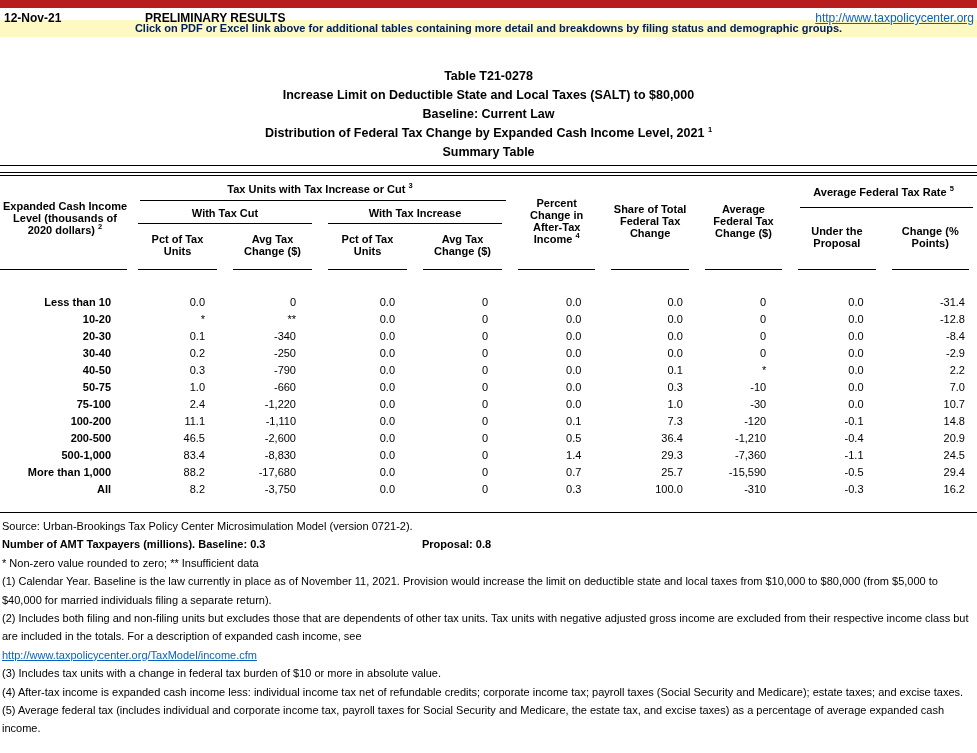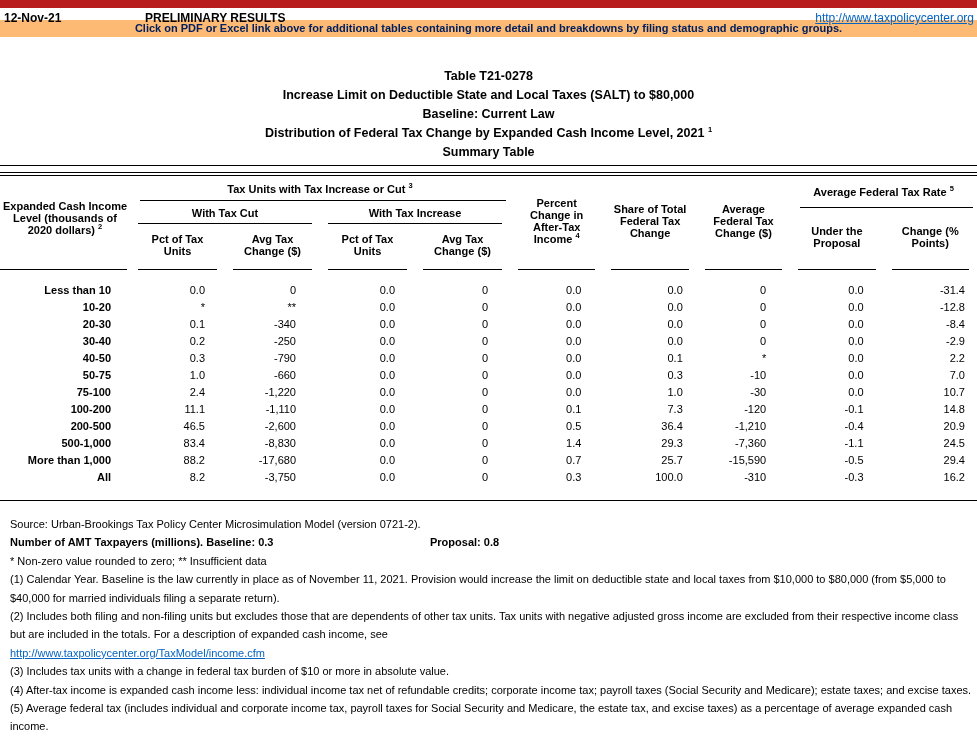--- a/index.html
+++ b/index.html
@@ -43,51 +43,51 @@
   .g-subrow { display:flex; height:23px; }
   .g-sub { width:190px; display:flex; align-items:center; justify-content:center; }
   .g-leafrow { display:flex; flex:1; }
   .leaf95 { width:95px; display:flex; align-items:center; justify-content:center; padding:0 8px 4px 8px; }
   .h-col { width:93.4px; display:flex; align-items:center; justify-content:center; padding:0 5px 4px 5px; }
   .grp-afr { width:186.8px; display:flex; flex-direction:column; }
   .g-title-afr { height:32px; display:flex; align-items:center; justify-content:center; }
   .leaf93 { width:93.4px; display:flex; align-items:center; justify-content:center; padding:0 6px 4px 6px; }
 
   
-  .tbody { margin-top:12px; }
+  .tbody { margin-top:24px; }
   .trow { display:flex; height:17px; line-height:17px; font-size:11px; }
   .trow .c0 { width:130px; font-weight:bold; text-align:right; padding-right:19px; }
   .trow .c1 { width:95px;  text-align:right; padding-right:20px; }
   .trow .c2 { width:95px;  text-align:right; padding-right:24px; }
   .trow .c3 { width:95px;  text-align:right; padding-right:20px; }
   .trow .c4 { width:95px;  text-align:right; padding-right:22px; }
   .trow .c5 { width:93.4px; text-align:right; padding-right:22px; }
   .trow .c6 { width:93.4px; text-align:right; padding-right:14px; }
   .trow .c7 { width:93.4px; text-align:right; padding-right:24px; }
   .trow .c8 { width:93.4px; text-align:right; padding-right:20px; }
   .trow .c9 { width:93.4px; text-align:right; padding-right:12px; }
 
   
-  .notes { margin-top:14px; font-size:11px; line-height:18.4px; padding-left:10px; padding-right:4px; }
+  .notes { margin-top:4px; font-size:11px; line-height:18.4px; padding-left:2px; padding-right:4px; }
   .notes a { text-decoration:underline; }
   .amt-line { position:relative;font-weight:bold; }
   .amt-line .proposal { position:absolute; left:420px; top:0; }
 </style>
 </head>
 <body>
 
 <div class="page">
 
   <div class="topbar">
     <span class="date">12-Nov-21</span>
     <span class="prelim">PRELIMINARY RESULTS</span>
     <a class="tpclink" href="#" style="color: rgb(5, 99, 193);">http://www.taxpolicycenter.org</a>
   </div>
 
-  <div class="banner" style="background: #fdba74; color: rgb(0, 32, 96);">
+  <div class="banner" style="background: #fef9c3; color: rgb(0, 32, 96);">
     <span>Click on PDF or Excel link above for additional tables containing more detail and breakdowns by filing status and demographic groups.</span>
   </div>
 
   <div class="titles">
     <div>Table T21-0278</div>
     <div>Increase Limit on Deductible State and Local Taxes (SALT) to $80,000</div>
     <div>Baseline: Current Law</div>
     <div><span>Distribution of Federal Tax Change by Expanded Cash Income Level, 2021</span> <sup>1</sup></div>
     <div>Summary Table</div>
   </div>

